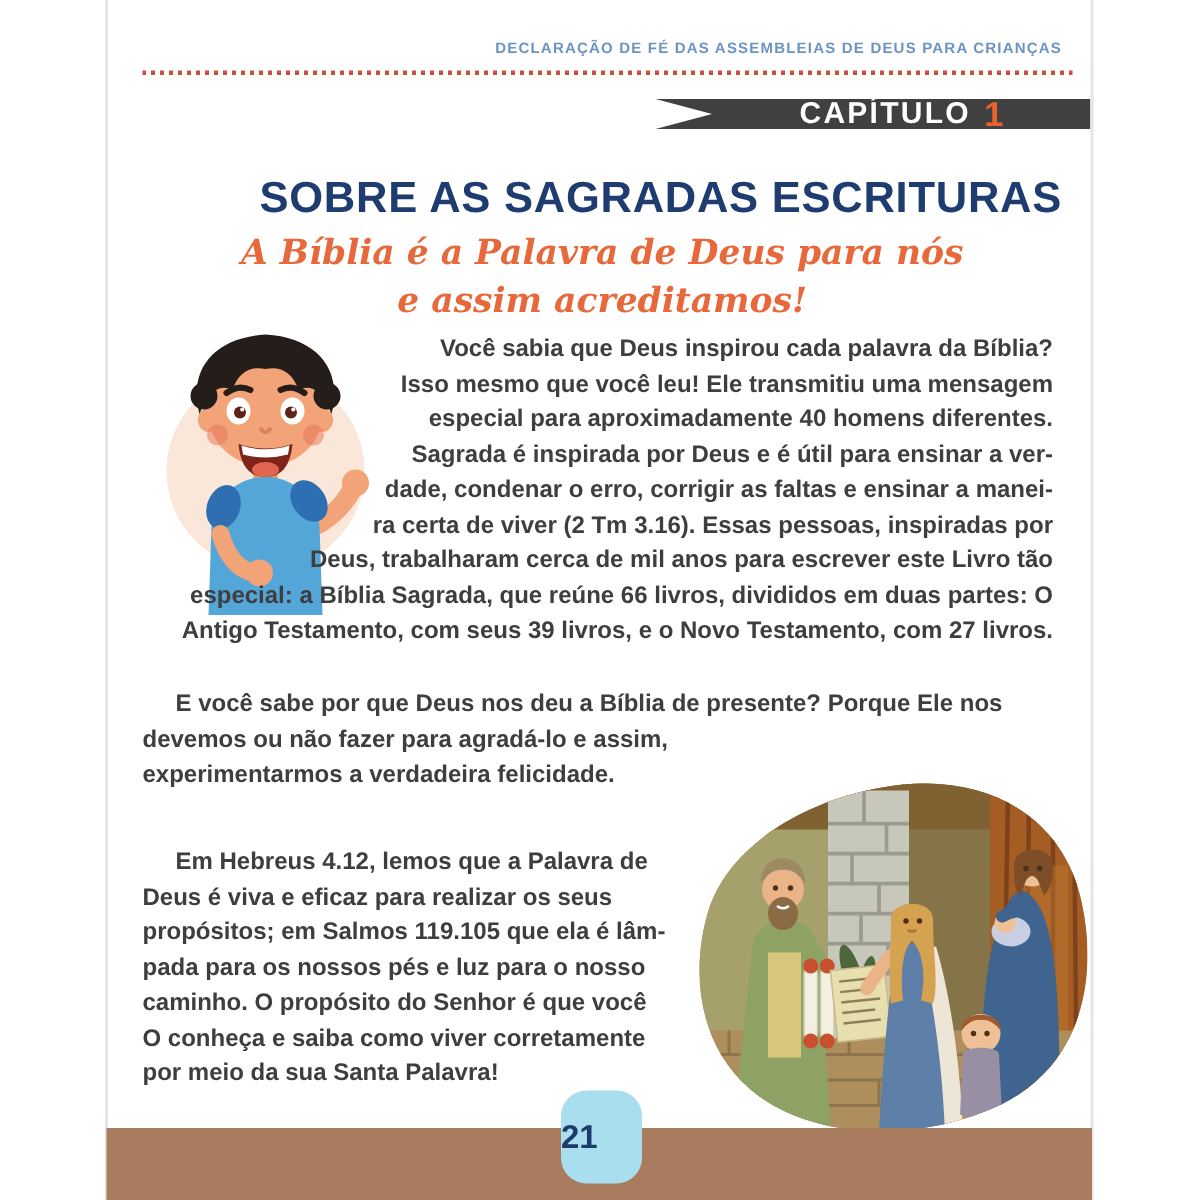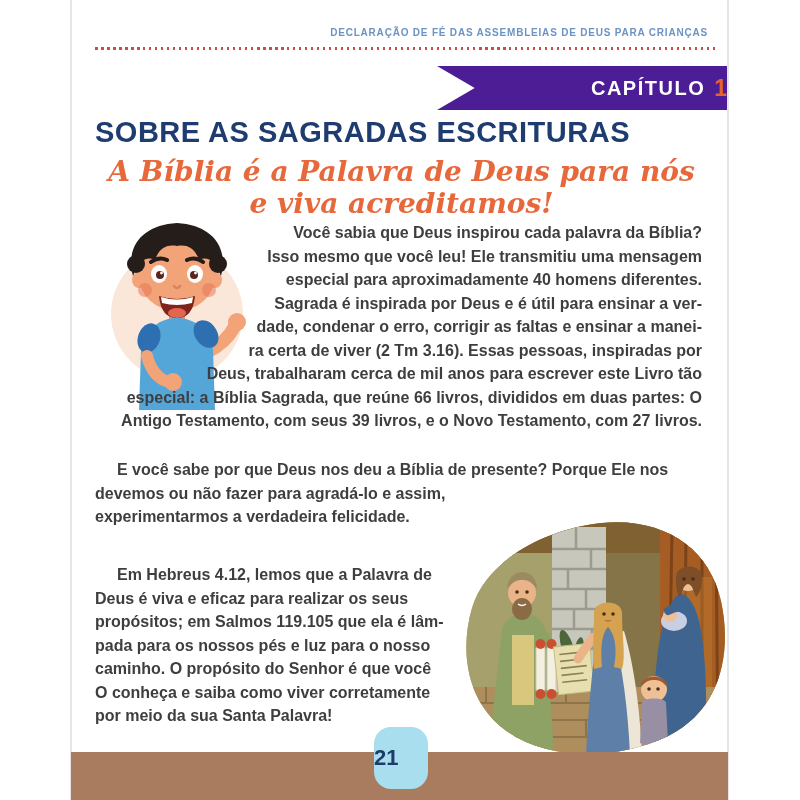--- a/index.html
+++ b/index.html
@@ -16,41 +16,41 @@
     position:absolute; left:95px; top:27px; width:613px;
     text-align:right; font-size:10px; font-weight:600;
     letter-spacing:0.8px; color:#6B93C4;
   }
   .dotted-rule {
     position:absolute; left:95px; top:47px; width:620px; height:3px;
     background-image:repeating-linear-gradient(to right,#C8503A 0 2.5px,transparent 2.5px 6px);
   }
 
   .ribbon {
-    position:absolute; left:437px; top:66px; width:290px; height:44px;
-    background:#4c1d95;
+    position:absolute; left:437px; top:66px; width:290px; height:20px;
+    background:#404040;
     clip-path:polygon(0 0,100% 0,100% 100%,0 100%,13% 50%);
     display:flex; align-items:center; justify-content:flex-end;
-    box-sizing:border-box;
+    padding-right:58px; box-sizing:border-box;
   }
   .ribbon-label {
     color:#ffffff; font-weight:800; font-size:20px; letter-spacing:1.5px;
   }
   .ribbon-number {
     color:#E8622D; font-weight:800; font-size:23px; margin-left:9px;
   }
 
   .page-title {
-    position:absolute; left:95px; top:116px; width:613px; text-align:left;
+    position:absolute; left:95px; top:116px; width:613px; text-align:right;
     color:#1E3C70; font-weight:800; font-size:29px; letter-spacing:0.5px;
   }
   .subtitle {
     position:absolute; left:95px; width:613px; text-align:center;
     color:#E7683A; font-family:"DejaVu Serif", serif;
-    font-style:italic; font-weight:bold; font-size:28px;
+    font-style:italic; font-weight:bold; font-size:23px;
   }
   .subtitle-1 { top:155px; }
   .subtitle-2 { top:187px; }
 
   .para { position:absolute; }
   .line {
     height:23.5px; line-height:23.5px; font-size:16px; color:#3E3E3E;
     white-space:nowrap;
     font-weight:bold;
   }
@@ -84,21 +84,21 @@
   <div class="running-head">DECLARAÇÃO DE FÉ DAS ASSEMBLEIAS DE DEUS PARA CRIANÇAS</div>
   <div class="dotted-rule"></div>
 
   <div class="ribbon">
     <span class="ribbon-label">CAPÍTULO</span>
     <span class="ribbon-number">1</span>
   </div>
 
   <div class="page-title">SOBRE AS SAGRADAS ESCRITURAS</div>
   <div class="subtitle subtitle-1">A Bíblia é a Palavra de Deus para nós</div>
-  <div class="subtitle subtitle-2">e viva acreditamos!</div>
+  <div class="subtitle subtitle-2">e assim acreditamos!</div>
 
   <div class="boy-illustration">
     <svg width="152" height="200" viewBox="0 0 152 200">
       <circle cx="74" cy="104" r="66" fill="#FAE7D9"></circle>
 
       <path d="M104,142 Q122,134 132,116" stroke="#F2A378" stroke-width="13" fill="none" stroke-linecap="round"></path>
       <circle cx="134" cy="112" r="9" fill="#F2A378"></circle>
 
       <rect x="66" y="92" width="16" height="18" fill="#E8946A"></rect>
 

